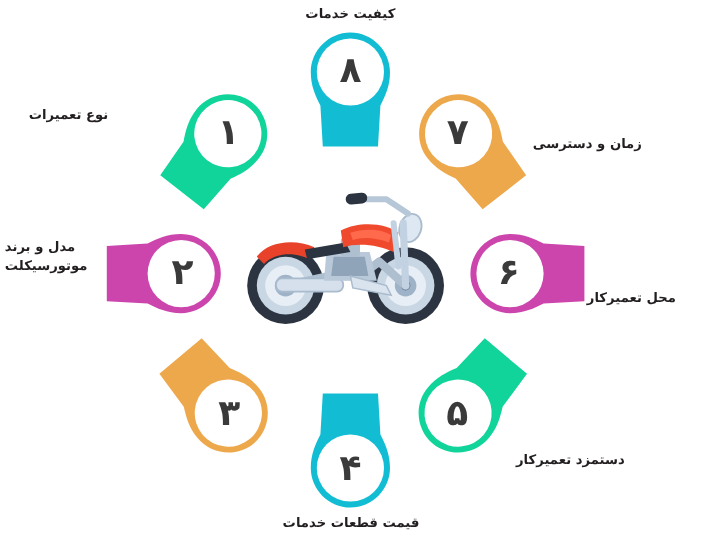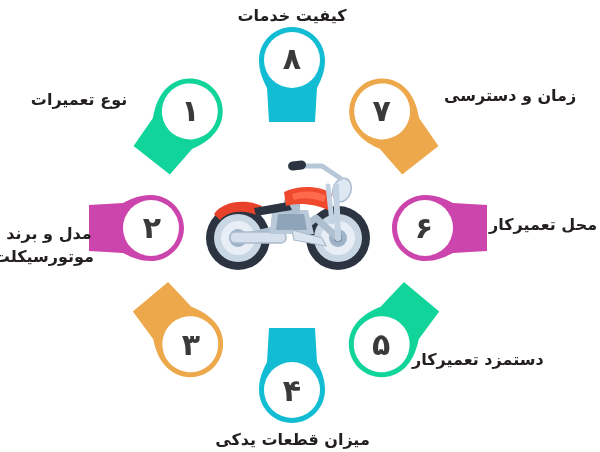--- a/index.html
+++ b/index.html
@@ -45,29 +45,29 @@
     font-size: 30px;
     font-weight: 700;
     color: #3a3a3a;
     line-height: 1;
     pointer-events: none;
   }
 
   
   .label {
     position: absolute;
-    font-size: 16px;
+    font-size: 11px;
     font-weight: 700;
     color: #231f20;
     line-height: 1.45;
     white-space: pre-line;
     direction: rtl;
   }
-  .label.r { text-align: center; }
-  .label.l { text-align: left; }
+  .label.r { text-align: left; }
+  .label.l { text-align: left; margin-top: 28px; }
   .label.c { text-align: center; }
 
   
   #moto {
     position: absolute;
     left: 196px;
     top: 152px;
     width: 184px;
     height: 124px;
   }
@@ -105,21 +105,21 @@
   </div>
   <div class="label l" style="left:444px; top:84px; width:140px;">زمان و دسترسی</div>
 
   <div class="pin" style="left:98px; top:176px; transform: rotate(90deg);">
     <svg viewBox="0 0 74 104">
       <path d="M37 3 C55 3 70 18 70 36 C70 48 66 56 62 64 L60 98 L14 98 L12 64 C8 56 4 48 4 36 C4 18 19 3 37 3 Z" fill="#CC45AC"></path>
       <circle cx="37" cy="36" r="28" fill="#ffffff"></circle>
     </svg>
     <div class="num" style="transform: rotate(-90deg);">۲</div>
   </div>
-  <div class="label r" style="left:4px; top:198px; width:90px;margin-top:24px;">مدل و برند
+  <div class="label r" style="left:4px; top:198px; width:90px;">مدل و برند
 موتورسیکلت</div>
 
   <div class="pin" style="left:404px; top:176px; transform: rotate(-90deg);">
     <svg viewBox="0 0 74 104">
       <path d="M37 3 C55 3 70 18 70 36 C70 48 66 56 62 64 L60 98 L14 98 L12 64 C8 56 4 48 4 36 C4 18 19 3 37 3 Z" fill="#CC45AC"></path>
       <circle cx="37" cy="36" r="28" fill="#ffffff"></circle>
     </svg>
     <div class="num" style="transform: rotate(90deg);">۶</div>
   </div>
   <div class="label l" style="left:489px; top:213px; width:110px;">محل تعمیرکار</div>
@@ -132,30 +132,30 @@
     <div class="num" style="transform: rotate(-140deg);">۳</div>
   </div>
 
   <div class="pin" style="left:355px; top:280px; transform: rotate(-140deg);">
     <svg viewBox="0 0 74 104">
       <path d="M37 3 C55 3 70 18 70 36 C70 48 66 56 62 64 L60 98 L14 98 L12 64 C8 56 4 48 4 36 C4 18 19 3 37 3 Z" fill="#11D49A"></path>
       <circle cx="37" cy="36" r="28" fill="#ffffff"></circle>
     </svg>
     <div class="num" style="transform: rotate(140deg);">۵</div>
   </div>
-  <div class="label l" style="left:412px; top:348px; width:150px;">دستمزد تعمیرکار</div>
+  <div class="label l" style="left:430px; top:348px; width:150px;">دستمزد تعمیرکار</div>
 
   <div class="pin" style="left:255px; top:322px; transform: rotate(180deg);">
     <svg viewBox="0 0 74 104">
       <path d="M37 3 C55 3 70 18 70 36 C70 48 66 56 62 64 L60 98 L14 98 L12 64 C8 56 4 48 4 36 C4 18 19 3 37 3 Z" fill="#12BDD4"></path>
       <circle cx="37" cy="36" r="28" fill="#ffffff"></circle>
     </svg>
     <div class="num" style="transform: rotate(-180deg);">۴</div>
   </div>
-  <div class="label c" style="left:205px; top:428px; width:175px;">میزان قطعات یدکی</div>
+  <div class="label c" style="left:205px; top:428px; width:175px;">قیمت قطعات خدمات</div>
 
   <div id="moto">
     <svg viewBox="0 0 184 124" xmlns="http://www.w3.org/2000/svg">
 
       <g>
         <circle cx="42" cy="86" r="32" fill="#2b3440"></circle>
         <circle cx="42" cy="86" r="24" fill="#c9d7e4"></circle>
         <circle cx="42" cy="86" r="17" fill="#e8eef5"></circle>
         <circle cx="42" cy="86" r="9" fill="#9fb3c8"></circle>
         <circle cx="42" cy="86" r="4" fill="#6b7f95"></circle>

